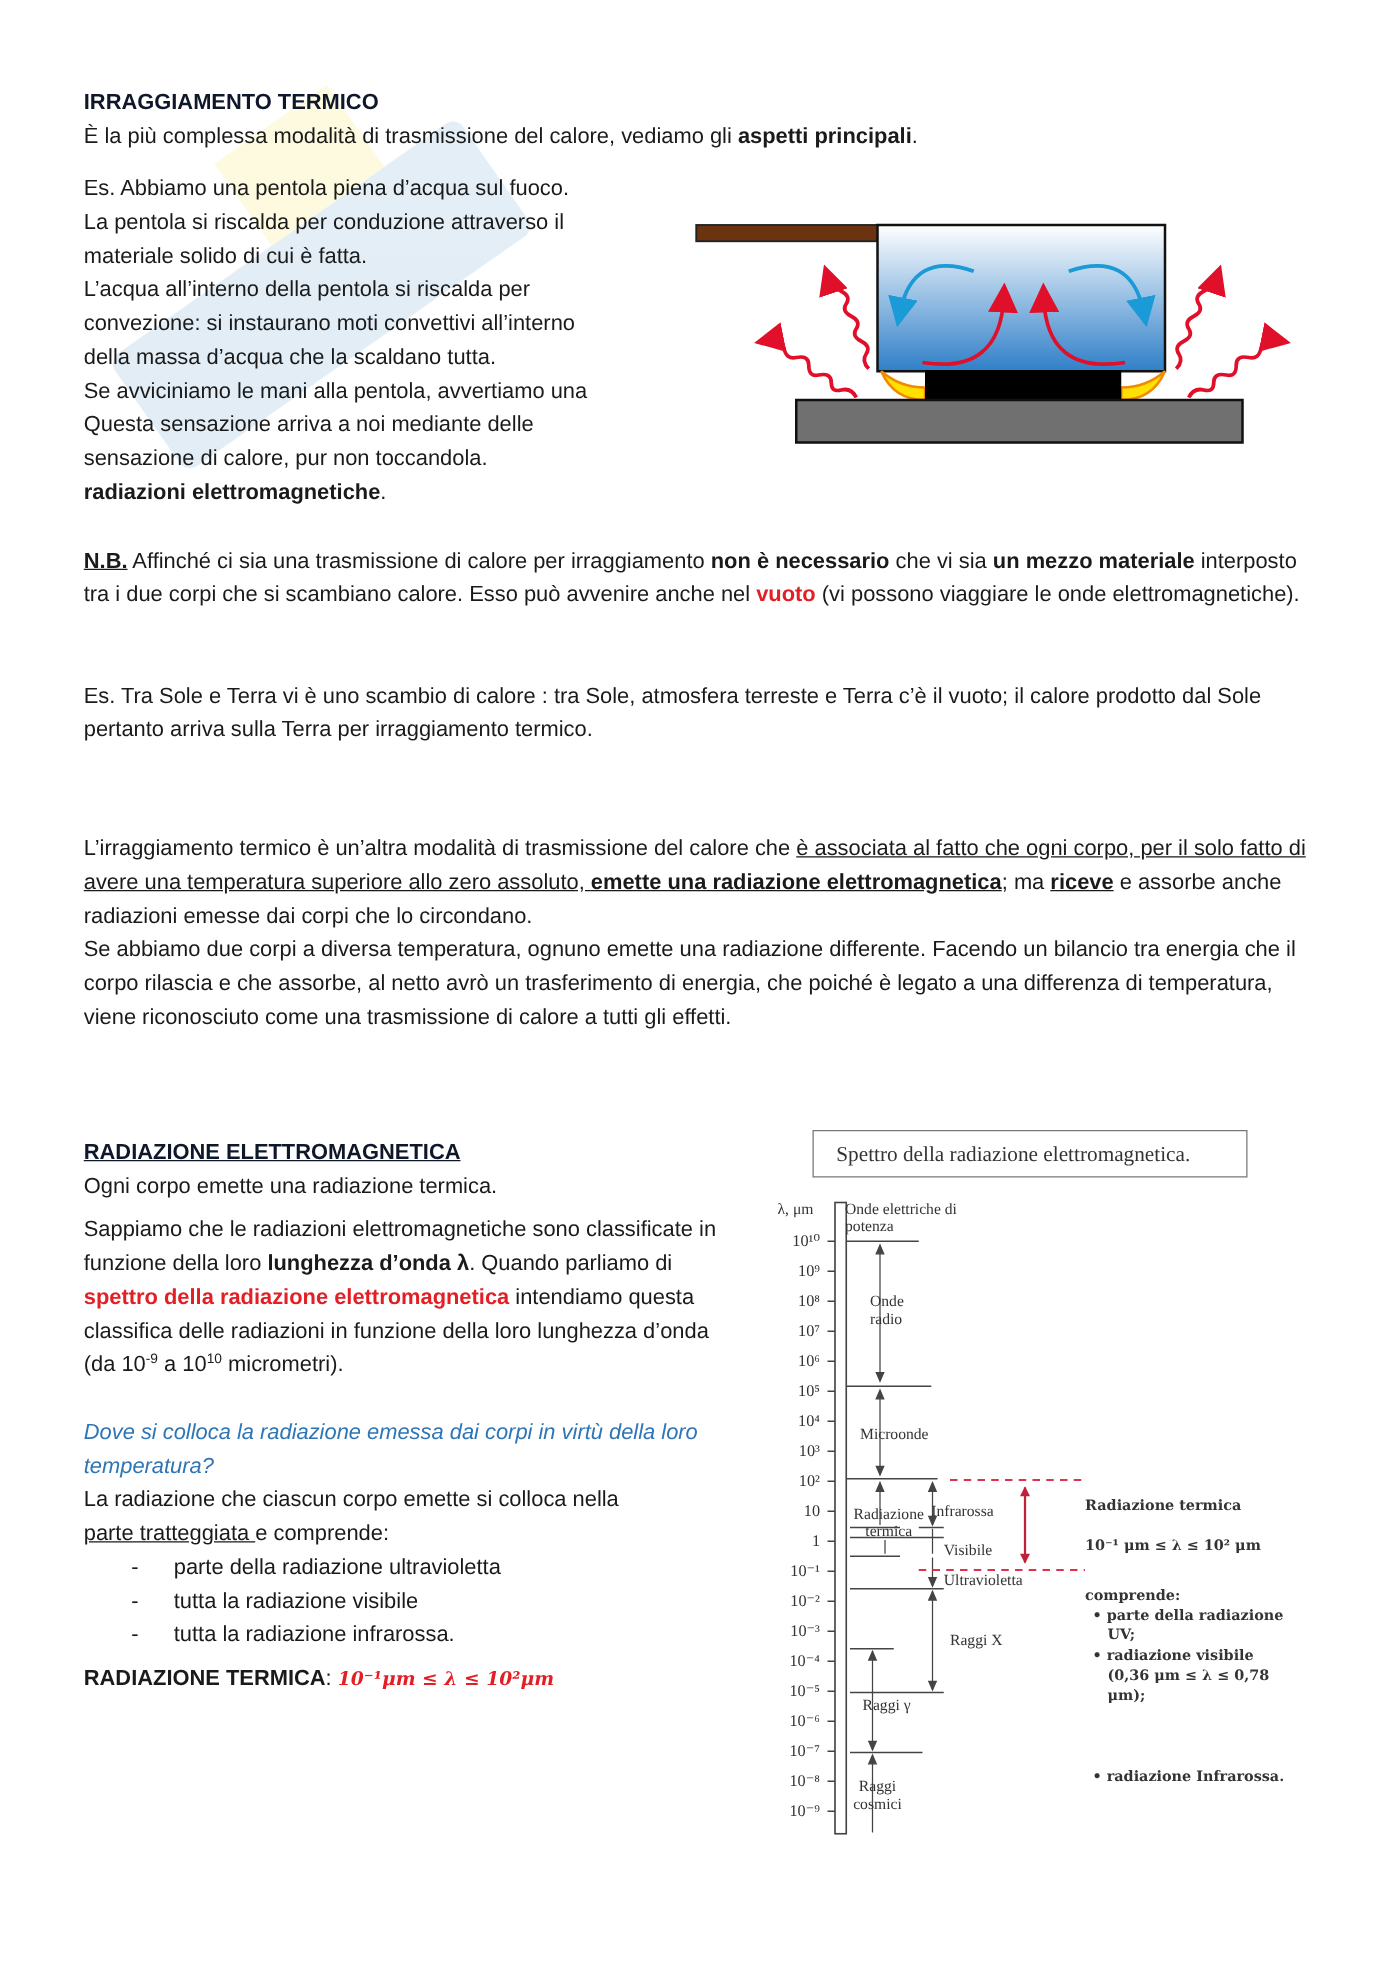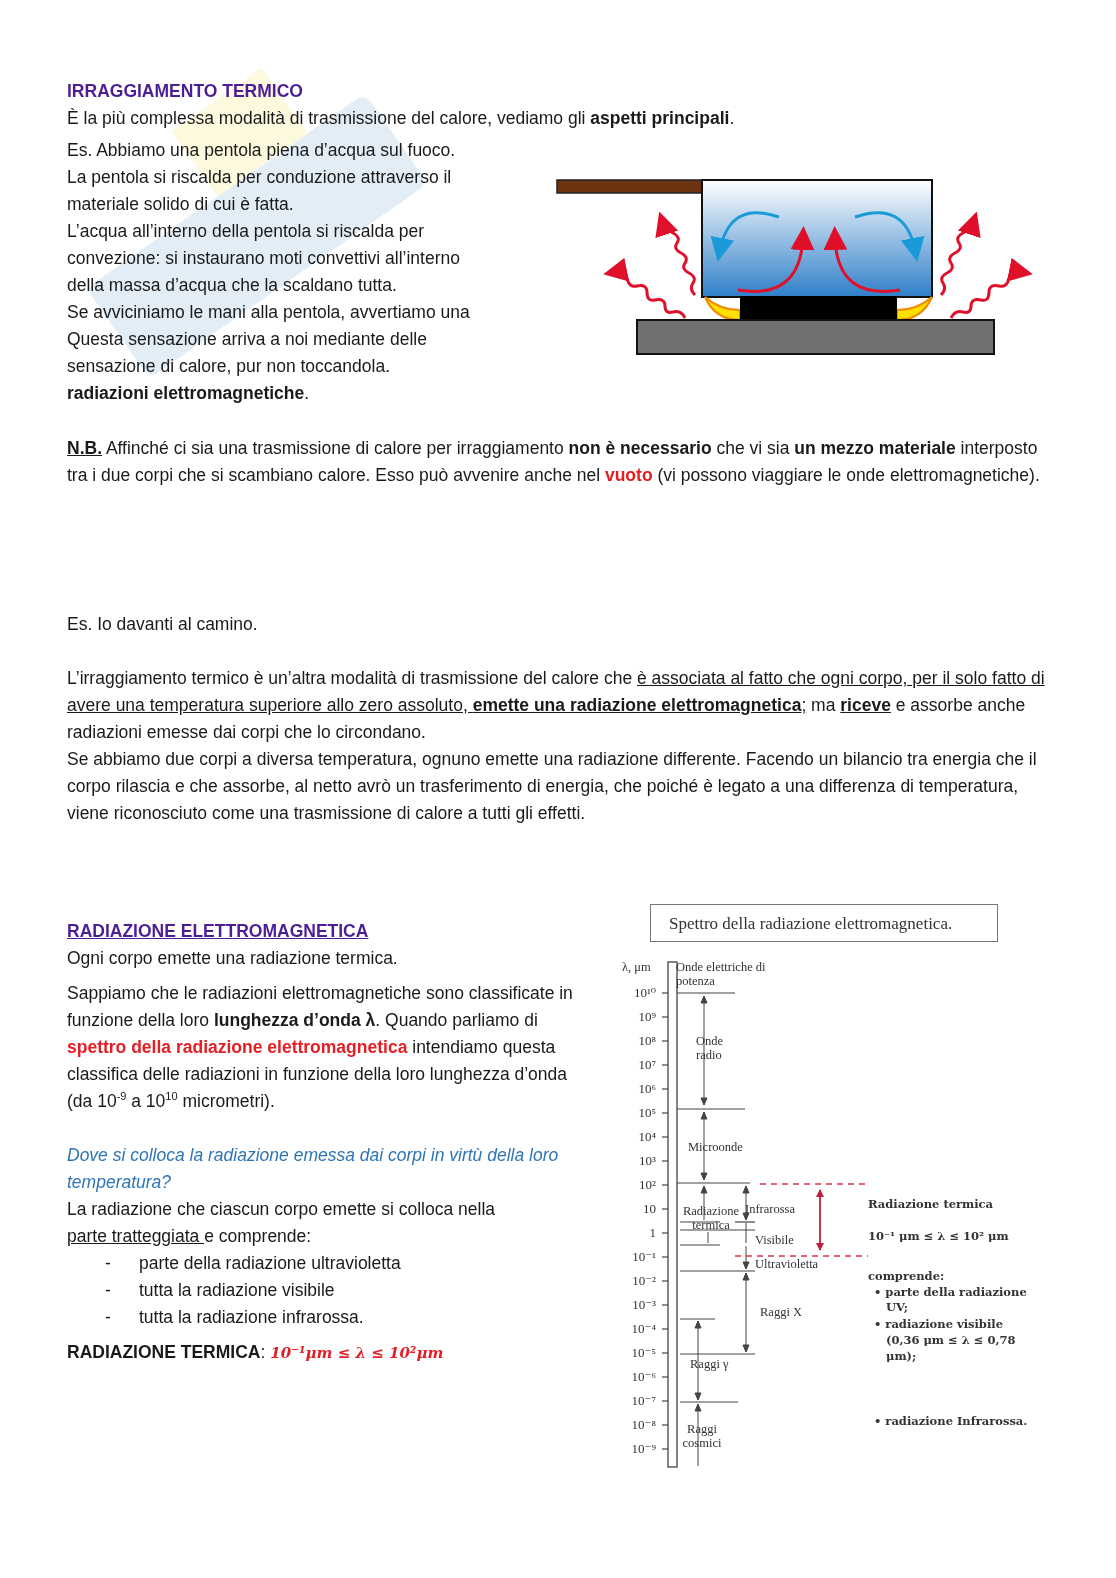--- a/index.html
+++ b/index.html
@@ -8,21 +8,21 @@
   .page { position: absolute; left: 0; top: 0; width: 1116px; height: 1578px; }
 
   
   .watermark { position: absolute; left: 30px; top: 40px; width: 460px; height: 400px; pointer-events: none; }
 
   .txt { position: absolute; font-size: 17.5px; line-height: 27px; color: #1a1a1a; }
   .red { color: #e31e24; }
   .blue-it { color: #2e75b6; font-style: italic; }
   .b { font-weight: bold; }
   .u { text-decoration: underline; }
-  .heading { font-weight: bold; color: #4c1d95; font-size: 17.5px; margin-top: 10px; }
+  .heading { font-weight: bold; color: #0f172a; font-size: 17.5px; }
   .p { margin: 0; }
   .gap { height: 8px; }
   .bullet-row { display: flex; }
   .bullet-row .dash { width: 72px; padding-left: 38px; box-sizing: border-box; }
   .formula { color: #e31e24; font-family: "DejaVu Serif", serif; font-weight: bold; font-style: italic; font-size: 15px; }
   sup { font-size: 11px; line-height: 0; }
 
   
   .pot-diagram { position: absolute; left: 555px; top: 170px; width: 490px; height: 195px; }
 
@@ -98,22 +98,22 @@
     <path d="M140,125 q-6,-6 -2,-12 q4,-6 -4,-10 q-8,-4 -4,-10 q4,-6 -4,-10 q-8,-4 -4,-10 q4,-6 -4,-10 q-8,-4 -10,-10" fill="none" stroke="#e0102a" stroke-width="3" marker-end="url(#ar-red)"></path>
     <path d="M130,148 q-4,-8 -12,-6 q-8,2 -8,-6 q0,-8 -10,-6 q-8,2 -8,-8 q0,-8 -10,-6 q-8,2 -10,-8 q-2,-8 -12,-6" fill="none" stroke="#e0102a" stroke-width="3" marker-end="url(#ar-red)"></path>
     <path d="M386,125 q6,-6 2,-12 q-4,-6 4,-10 q8,-4 4,-10 q-4,-6 4,-10 q8,-4 4,-10 q-4,-6 4,-10 q8,-4 10,-10" fill="none" stroke="#e0102a" stroke-width="3" marker-end="url(#ar-red)"></path>
     <path d="M396,148 q4,-8 12,-6 q8,2 8,-6 q0,-8 10,-6 q8,2 8,-8 q0,-8 10,-6 q8,2 10,-8 q2,-8 12,-6" fill="none" stroke="#e0102a" stroke-width="3" marker-end="url(#ar-red)"></path>
   </svg>
 
   <div class="txt" style="left:67px; top:435px; width:990px;">
     <span class="b u">N.B.</span><span> Affinché ci sia una trasmissione di calore per irraggiamento </span><span class="b">non è necessario</span><span> che vi sia </span><span class="b">un mezzo materiale</span><span> interposto tra i due corpi che si scambiano calore. Esso può avvenire anche nel </span><span class="b red">vuoto</span><span> (vi possono viaggiare le onde elettromagnetiche).</span>
   </div>
 
-
-  <div class="txt" style="left:67px; top:611px; width:990px;">Es. Io davanti al camino.</div>
+  <div class="txt" style="left:67px; top:543px; width:990px;">Es. Tra Sole e Terra vi è uno scambio di calore : tra Sole, atmosfera terreste e Terra c’è il vuoto; il calore prodotto dal Sole pertanto arriva sulla Terra per irraggiamento termico.</div>
+
 
   <div class="txt" style="left:67px; top:665px; width:990px;">
     <span>L’irraggiamento termico è un’altra modalità di trasmissione del calore che </span><span class="u">è associata al fatto che ogni corpo, per il solo fatto di avere una temperatura superiore allo zero assoluto, </span><span class="u b">emette una radiazione elettromagnetica</span><span class="u">;</span><span> ma </span><span class="u b">riceve</span><span> e assorbe anche radiazioni emesse dai corpi che lo circondano.</span>
     <div>Se abbiamo due corpi a diversa temperatura, ognuno emette una radiazione differente. Facendo un bilancio tra energia che il corpo rilascia e che assorbe, al netto avrò un trasferimento di energia, che poiché è legato a una differenza di temperatura, viene riconosciuto come una trasmissione di calore a tutti gli effetti.</div>
   </div>
 
   <div class="txt" style="left:67px; top:908px; width:530px;">
     <div class="heading u">RADIAZIONE ELETTROMAGNETICA</div>
     <div>Ogni corpo emette una radiazione termica.</div>
     <div class="gap"></div>

